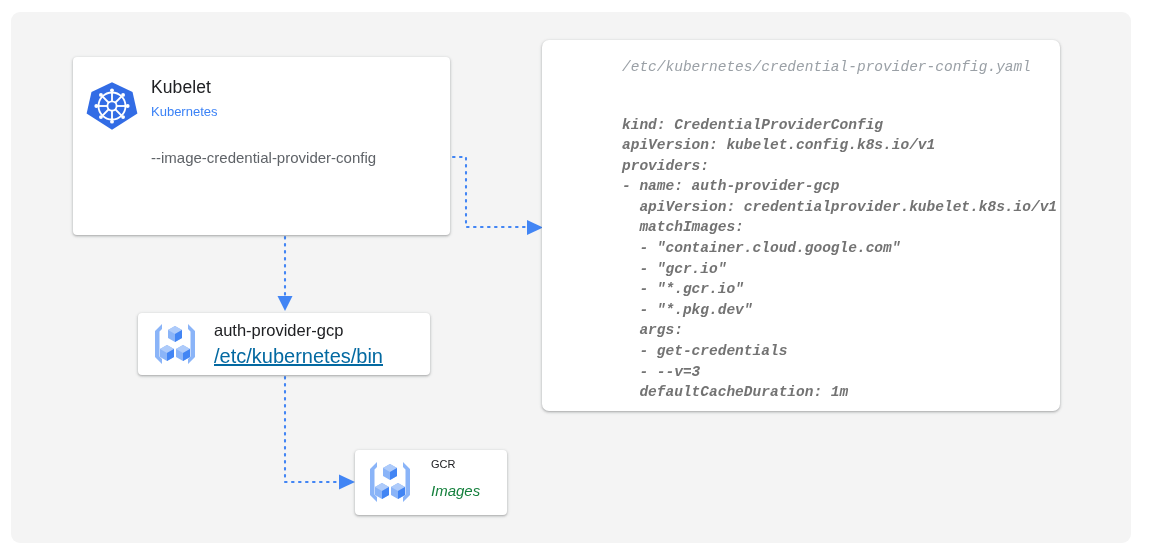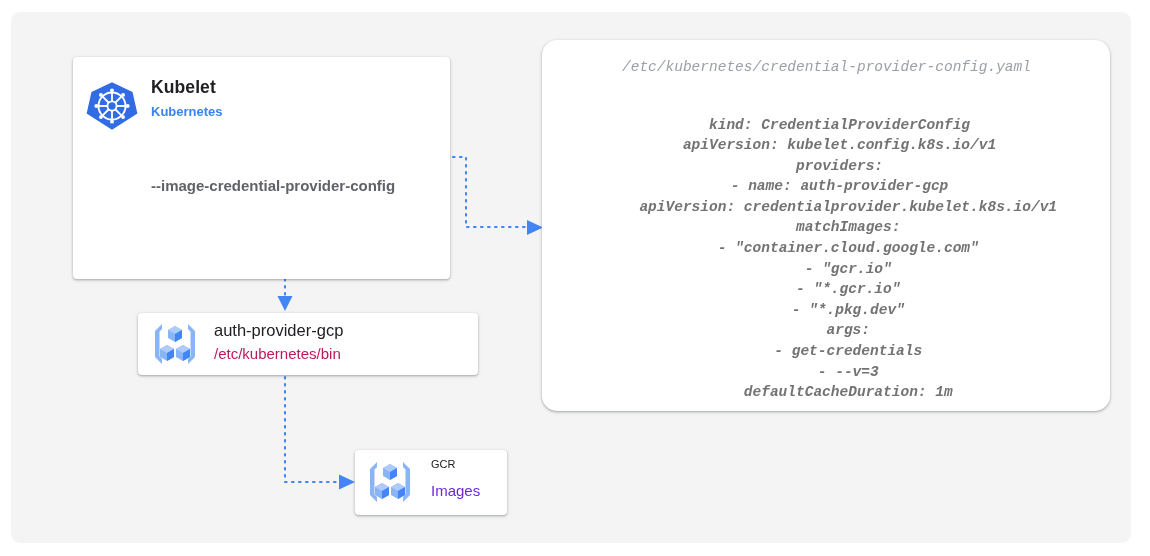--- a/index.html
+++ b/index.html
@@ -39,22 +39,21 @@
     border-radius: 4px;
     box-shadow: 0 1px 2px rgba(60,64,67,.30), 0 1px 3px 1px rgba(60,64,67,.12);
     box-sizing: border-box;
   }
 
   
   #kubelet-card {
     left: 73px;
     top: 57px;
     width: 377px;
-    height: 222px;
-    font-weight: bold;
+    height: 178px;
   }
   #kubelet-icon {
     position: absolute;
     left: 12px;
     top: 22px;
     width: 54px;
     height: 54px;
   }
   #kubelet-title {
     position: absolute;
@@ -73,28 +72,28 @@
     color: #3b82f6;
     white-space: nowrap;
   }
   .kubelet-flag {
     position: absolute;
     left: 78px;
     font-size: 15px;
     color: #5f6368;
     white-space: nowrap;
   }
-  #kubelet-flag-0 { top: 92px; margin-top: 28px; }
+  #kubelet-flag-0 { top: 92px; }
   #kubelet-flag-1 { top: 116px; }
 
   
   #auth-card {
     left: 138px;
     top: 313px;
-    width: 340px;
+    width: 292px;
     height: 62px;
   }
   #auth-icon {
     position: absolute;
     left: 12px;
     top: 7px;
     width: 50px;
     height: 48px;
   }
   #auth-title {
@@ -102,23 +101,24 @@
     left: 76px;
     top: 8px;
     font-size: 16.5px;
     color: #202124;
     white-space: nowrap;
   }
   #auth-subtitle {
     position: absolute;
     left: 76px;
     top: 32px;
-    font-size: 15px;
-    color: #be185d;
-    white-space: nowrap;
+    font-size: 20px;
+    color: #0369a1;
+    white-space: nowrap;
+    text-decoration: underline;
   }
 
   
   #gcr-card {
     left: 355px;
     top: 450px;
     width: 152px;
     height: 65px;
   }
   #gcr-icon {
@@ -134,32 +134,32 @@
     top: 8px;
     font-size: 11px;
     color: #202124;
     white-space: nowrap;
   }
   #gcr-subtitle {
     position: absolute;
     left: 76px;
     top: 32px;
     font-size: 15px;
-    color: #6d28d9;
-    white-space: nowrap;
+    color: #15803d;
+    white-space: nowrap;
+    font-style: italic;
   }
 
   
   #yaml-panel {
     left: 542px;
     top: 40px;
-    width: 568px;
+    width: 518px;
     height: 371px;
-    border-radius: 15px;
-    text-align: center;
+    border-radius: 7px;
   }
   #yaml-path {
     position: absolute;
     left: 80px;
     top: 19px;
     font-family: "Liberation Mono", "DejaVu Sans Mono", monospace;
     font-size: 14.5px;
     font-style: italic;
     color: #9aa0a6;
     white-space: pre;

